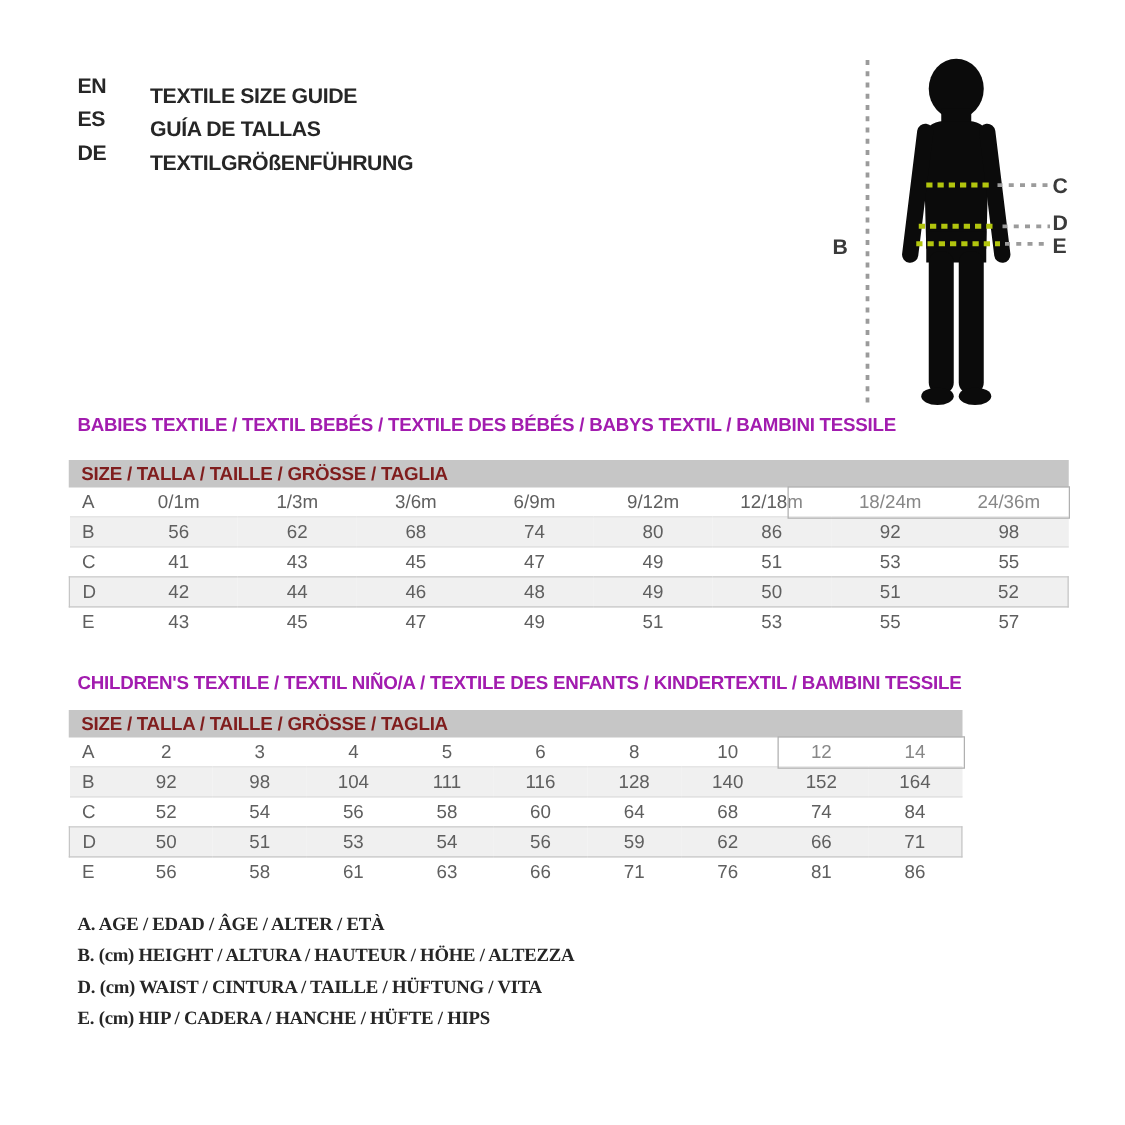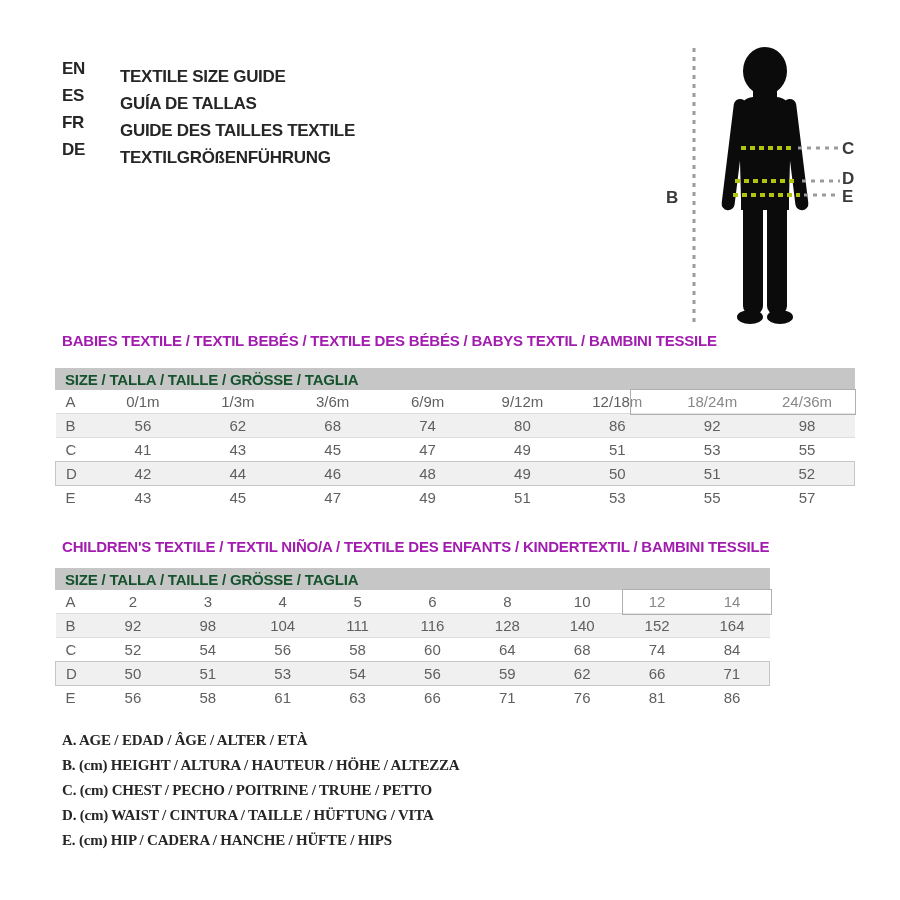--- a/index.html
+++ b/index.html
@@ -15,21 +15,21 @@
   
   .figure-area{position:absolute;left:640px;top:35px;width:240px;height:300px;}
   .fig-label{position:absolute;font-size:17px;font-weight:600;color:#3a3a3a;line-height:17px;}
   .fig-label-b{left:26px;top:154px;}
   .fig-label-c{left:202px;top:105px;}
   .fig-label-d{left:202px;top:135px;}
   .fig-label-e{left:202px;top:153px;}
   
   .tbl-title{position:absolute;left:62px;font-size:15px;font-weight:700;letter-spacing:-0.2px;color:#a21caf;white-space:nowrap;}
   .tbl-header{position:absolute;left:55px;height:22px;background:#c6c6c6;display:flex;align-items:center;}
-  .tbl-header span{padding-left:10px;font-size:15px;font-weight:700;letter-spacing:-0.2px;color:#14532d;}
+  .tbl-header span{padding-left:10px;font-size:15px;font-weight:700;letter-spacing:-0.2px;color:#7f1d1d;}
   table.tbl{position:absolute;left:55px;border-collapse:collapse;table-layout:fixed;}
   table.tbl th,table.tbl td{
     height:23px;padding:0;font-size:15px;font-weight:400;color:#5f5f5f;
     text-align:center;vertical-align:middle;white-space:nowrap;
   }
   table.tbl th{text-align:left;padding-left:10px;width:30px;font-weight:400;}
   tr.shaded td,tr.shaded th{background:#f0f0f0;border-top:1px solid #dddddd;border-bottom:1px solid #dddddd;}
   tr.boxed td,tr.boxed th{border-top:1px solid #c6c6c6;border-bottom:1px solid #c6c6c6;}
   tr.boxed th{border-left:1px solid #c6c6c6;}
   tr.boxed td:last-child{border-right:1px solid #c6c6c6;}
@@ -44,24 +44,20 @@
 <div class="page">
 
   <div class="langs">
     <div class="lang-row">
       <span class="lang-code">EN</span>
       <span class="lang-label">TEXTILE SIZE GUIDE</span>
     </div>
     <div class="lang-row">
       <span class="lang-code">ES</span>
       <span class="lang-label">GUÍA DE TALLAS</span>
-    </div>
-    <div class="lang-row">
-      <span class="lang-code">FR</span>
-      <span class="lang-label">GUIDE DES TAILLES TEXTILE</span>
     </div>
     <div class="lang-row">
       <span class="lang-code">DE</span>
       <span class="lang-label">TEXTILGRÖßENFÜHRUNG</span>
     </div>
   </div>
 
   <div class="figure-area">
     <svg width="240" height="300" viewBox="0 0 240 300">
 
@@ -226,18 +222,17 @@
         <td>81</td>
         <td>86</td>
       </tr>
     </tbody>
   </table>
   <div class="hl-box" style="left:622px;top:589px;width:148px;height:24px;"></div>
 
   <div class="legend">
     <div class="legend-line">A. AGE / EDAD / ÂGE / ALTER / ETÀ</div>
     <div class="legend-line">B. (cm) HEIGHT / ALTURA / HAUTEUR / HÖHE / ALTEZZA</div>
-    <div class="legend-line">C. (cm) CHEST / PECHO / POITRINE / TRUHE / PETTO</div>
     <div class="legend-line">D. (cm) WAIST / CINTURA / TAILLE / HÜFTUNG / VITA</div>
     <div class="legend-line">E. (cm) HIP / CADERA / HANCHE / HÜFTE / HIPS</div>
   </div>
 
 </div>
 
 </body></html>

